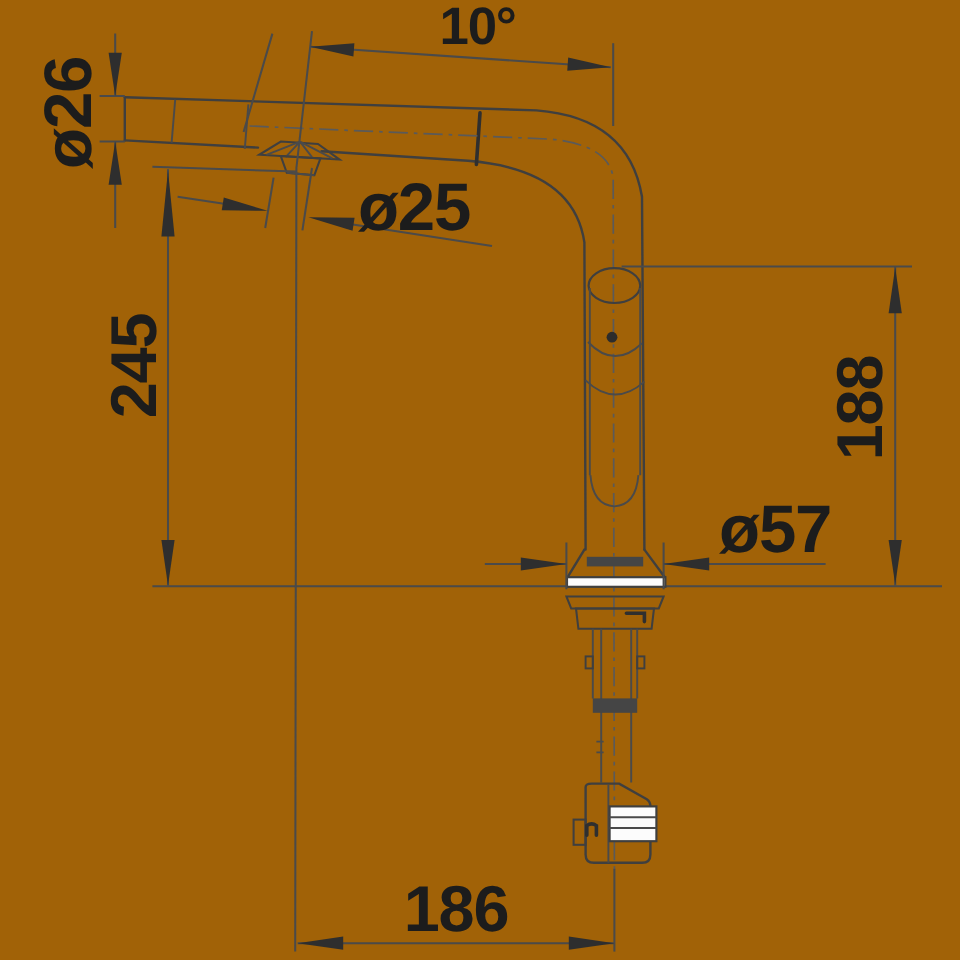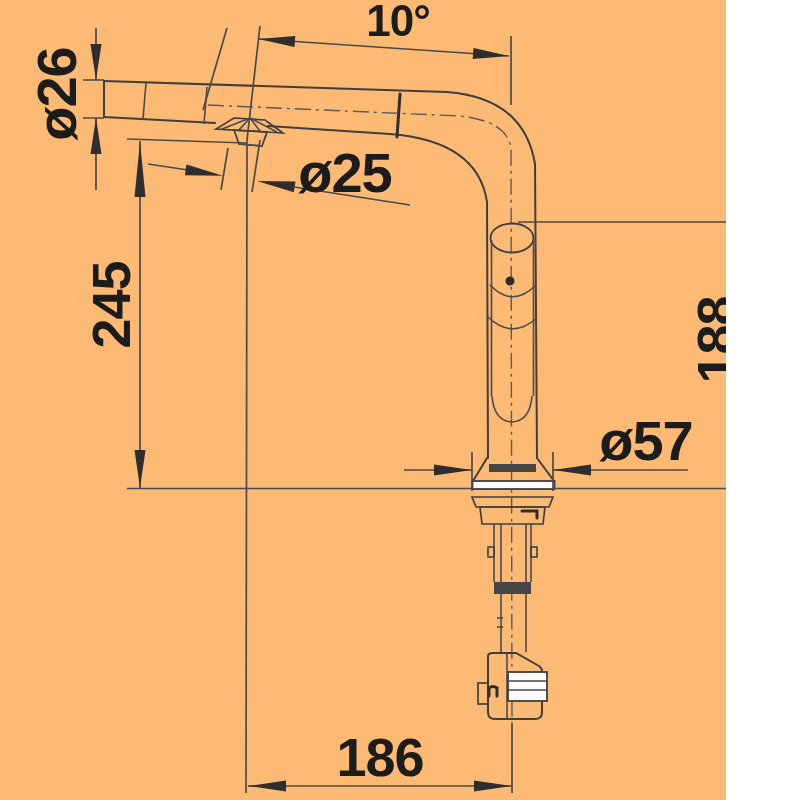--- a/index.html
+++ b/index.html
@@ -2,22 +2,22 @@
 <html><head>
 <meta charset="utf-8">
 <style>
   html,body{margin:0;padding:0;}
   body{
     width:800px;height:800px;
     background:#ffffff;
     font-family:"Liberation Sans", sans-serif;
   }
   .stage{
-    position:relative;width:726px;height:800px;
-    background:#fdba74;
+    position:relative;width:800px;height:800px;
+    background:#a16207;
     overflow:hidden;
   }
   svg{display:block;}
   .outline{fill:none;stroke:#3f3f3f;stroke-width:2;stroke-linecap:round;}
   .thin{fill:none;stroke:#4a4a4a;stroke-width:1.6;stroke-linecap:butt;}
   .dimline{fill:none;stroke:#4a4a4a;stroke-width:1.7;stroke-linecap:butt;}
   .centerline{fill:none;stroke:#5a5a5a;stroke-width:1.4;stroke-dasharray:16 5 3 5;}
   .arrow{fill:#2e2e2e;stroke:none;}
   .darkfill{fill:#454545;stroke:none;}
   .whitefill{fill:#fcfcfc;stroke:#3f3f3f;stroke-width:1.8;}

